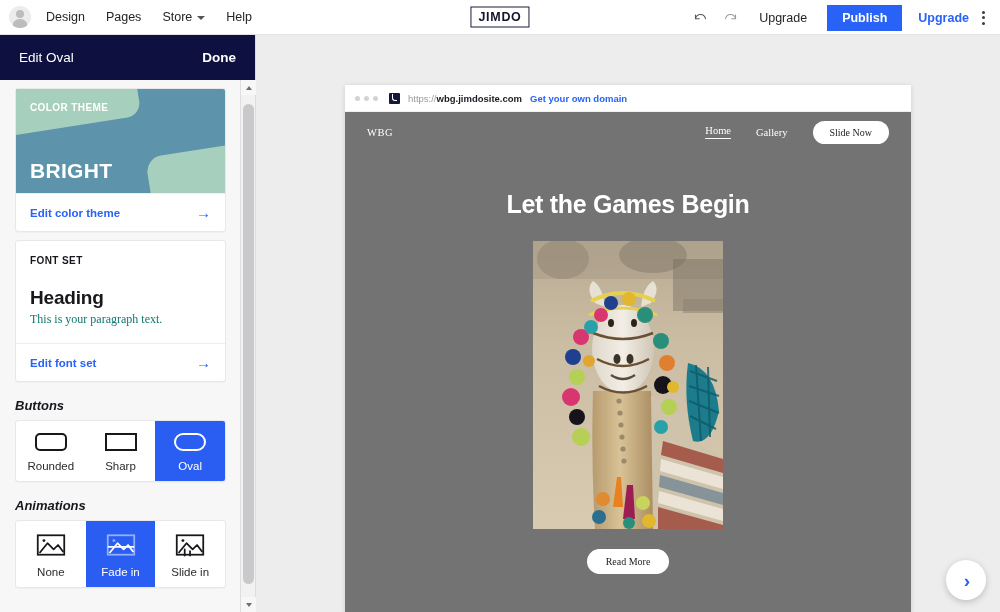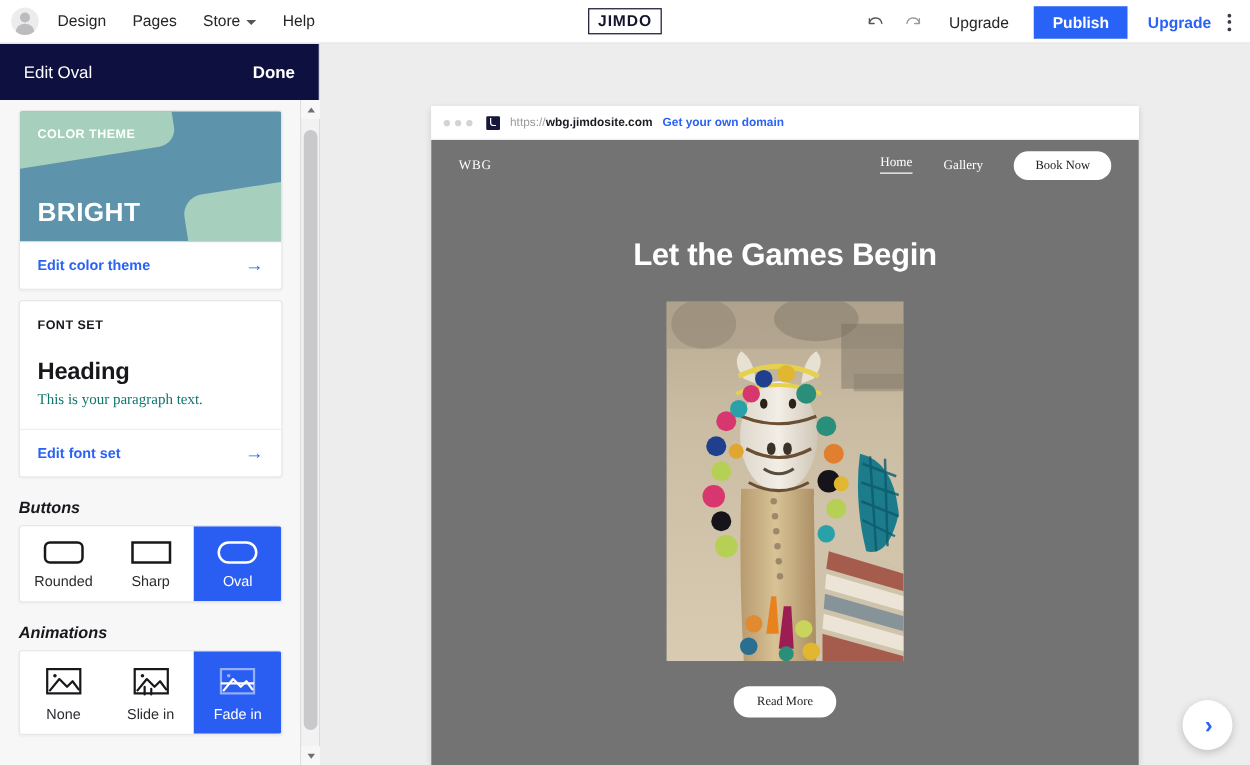--- a/index.html
+++ b/index.html
@@ -338,37 +338,37 @@
       <div class="section-title">Animations</div>
       <div class="opt-row">
         <div class="opt">
           <svg class="anim-ico" viewBox="0 0 34 26" fill="none" stroke="#17171c" stroke-width="2">
             <rect x="2" y="2" width="30" height="22"></rect>
             <circle cx="9" cy="8" r="1.6" fill="#17171c" stroke="none"></circle>
             <path d="M4 22 L13 11 L20 18 L25 13 L31 21" stroke-linejoin="round"></path>
           </svg>
           <div class="olabel">None</div>
         </div>
+        <div class="opt sel">
+          <svg class="anim-ico" viewBox="0 0 34 26" fill="none" stroke="#ffffff" stroke-width="2">
+            <rect x="2" y="2" width="30" height="22" stroke-opacity="0.5"></rect>
+            <circle cx="9" cy="8" r="1.6" fill="#ffffff" fill-opacity="0.5" stroke="none"></circle>
+            <path d="M4 22 L13 11 L20 18 L25 13 L31 21" stroke-linejoin="round"></path>
+            <path d="M2 15 L32 15"></path>
+          </svg>
+          <div class="olabel">Fade in</div>
+        </div>
         <div class="opt">
           <svg class="anim-ico" viewBox="0 0 34 26" fill="none" stroke="#17171c" stroke-width="2">
             <rect x="2" y="2" width="30" height="22"></rect>
             <circle cx="9" cy="8" r="1.6" fill="#17171c" stroke="none"></circle>
             <path d="M4 22 L13 11 L20 18 L25 13 L31 21" stroke-linejoin="round"></path>
             <path d="M11 18 L11 25 M17 20 L17 25" stroke-linecap="round"></path>
           </svg>
           <div class="olabel">Slide in</div>
-        </div>
-        <div class="opt sel">
-          <svg class="anim-ico" viewBox="0 0 34 26" fill="none" stroke="#ffffff" stroke-width="2">
-            <rect x="2" y="2" width="30" height="22" stroke-opacity="0.5"></rect>
-            <circle cx="9" cy="8" r="1.6" fill="#ffffff" fill-opacity="0.5" stroke="none"></circle>
-            <path d="M4 22 L13 11 L20 18 L25 13 L31 21" stroke-linejoin="round"></path>
-            <path d="M2 15 L32 15"></path>
-          </svg>
-          <div class="olabel">Fade in</div>
         </div>
       </div>
 
     </div>
 
     <div class="scrollbar">
       <div class="sb-arrow up">
           <span class="tri"></span>
         </div>
       <div class="sb-thumb"></div>
@@ -393,21 +393,21 @@
         </div>
         <div class="domain-link">Get your own domain</div>
       </div>
 
       <div class="site">
         <div class="site-nav">
           <div class="site-logo">WBG</div>
           <div class="site-nav-right">
             <div class="nav-link active">Home</div>
             <div class="nav-link">Gallery</div>
-            <div class="book-btn">Book Now</div>
+            <div class="book-btn">Slide Now</div>
           </div>
         </div>
 
         <div class="hero-title">Let the Games Begin</div>
 
         <div class="photo-wrap">
           <svg width="190" height="288" viewBox="0 0 190 288" preserveAspectRatio="xMidYMid slice">
             <defs>
               <linearGradient id="bgsand" x1="0" y1="0" x2="0" y2="1">
                 <stop offset="0%" stop-color="#b9ab93"></stop>

